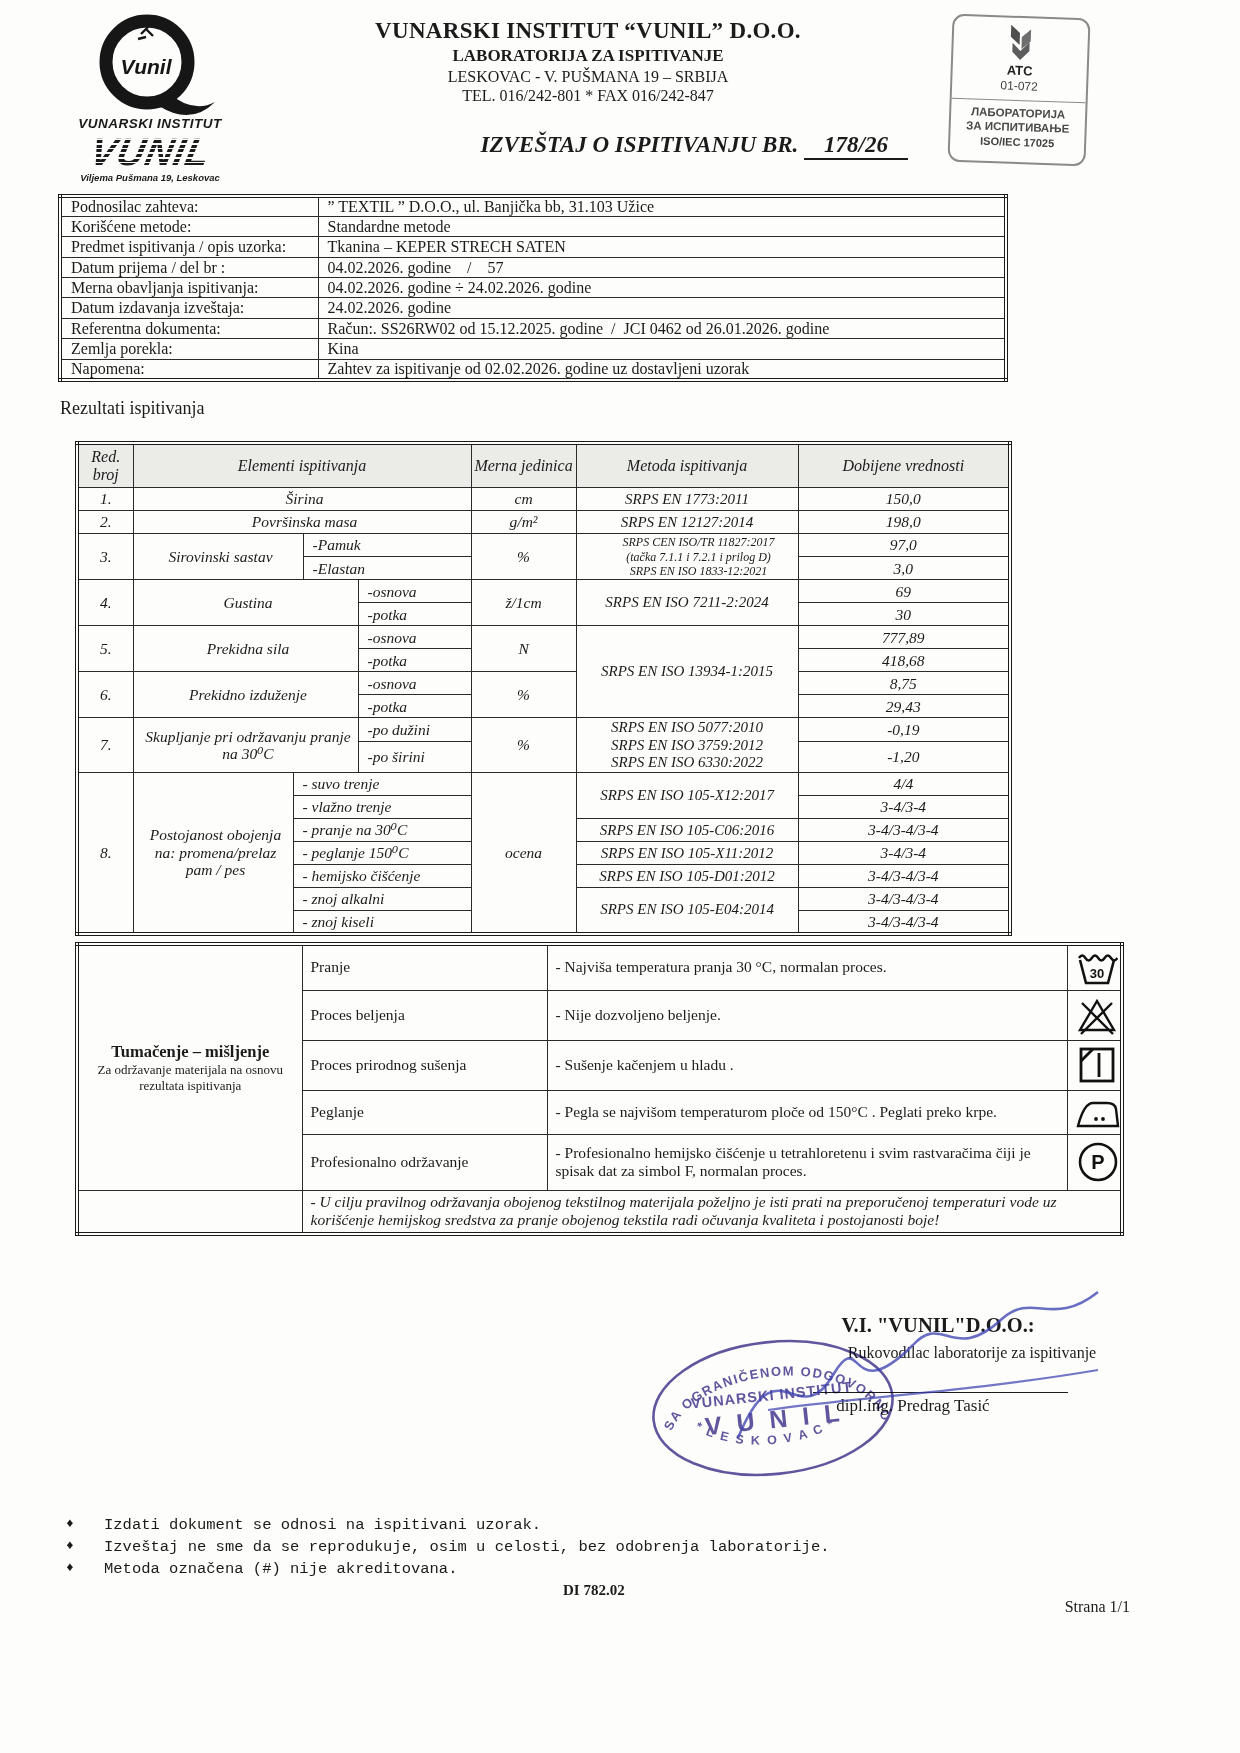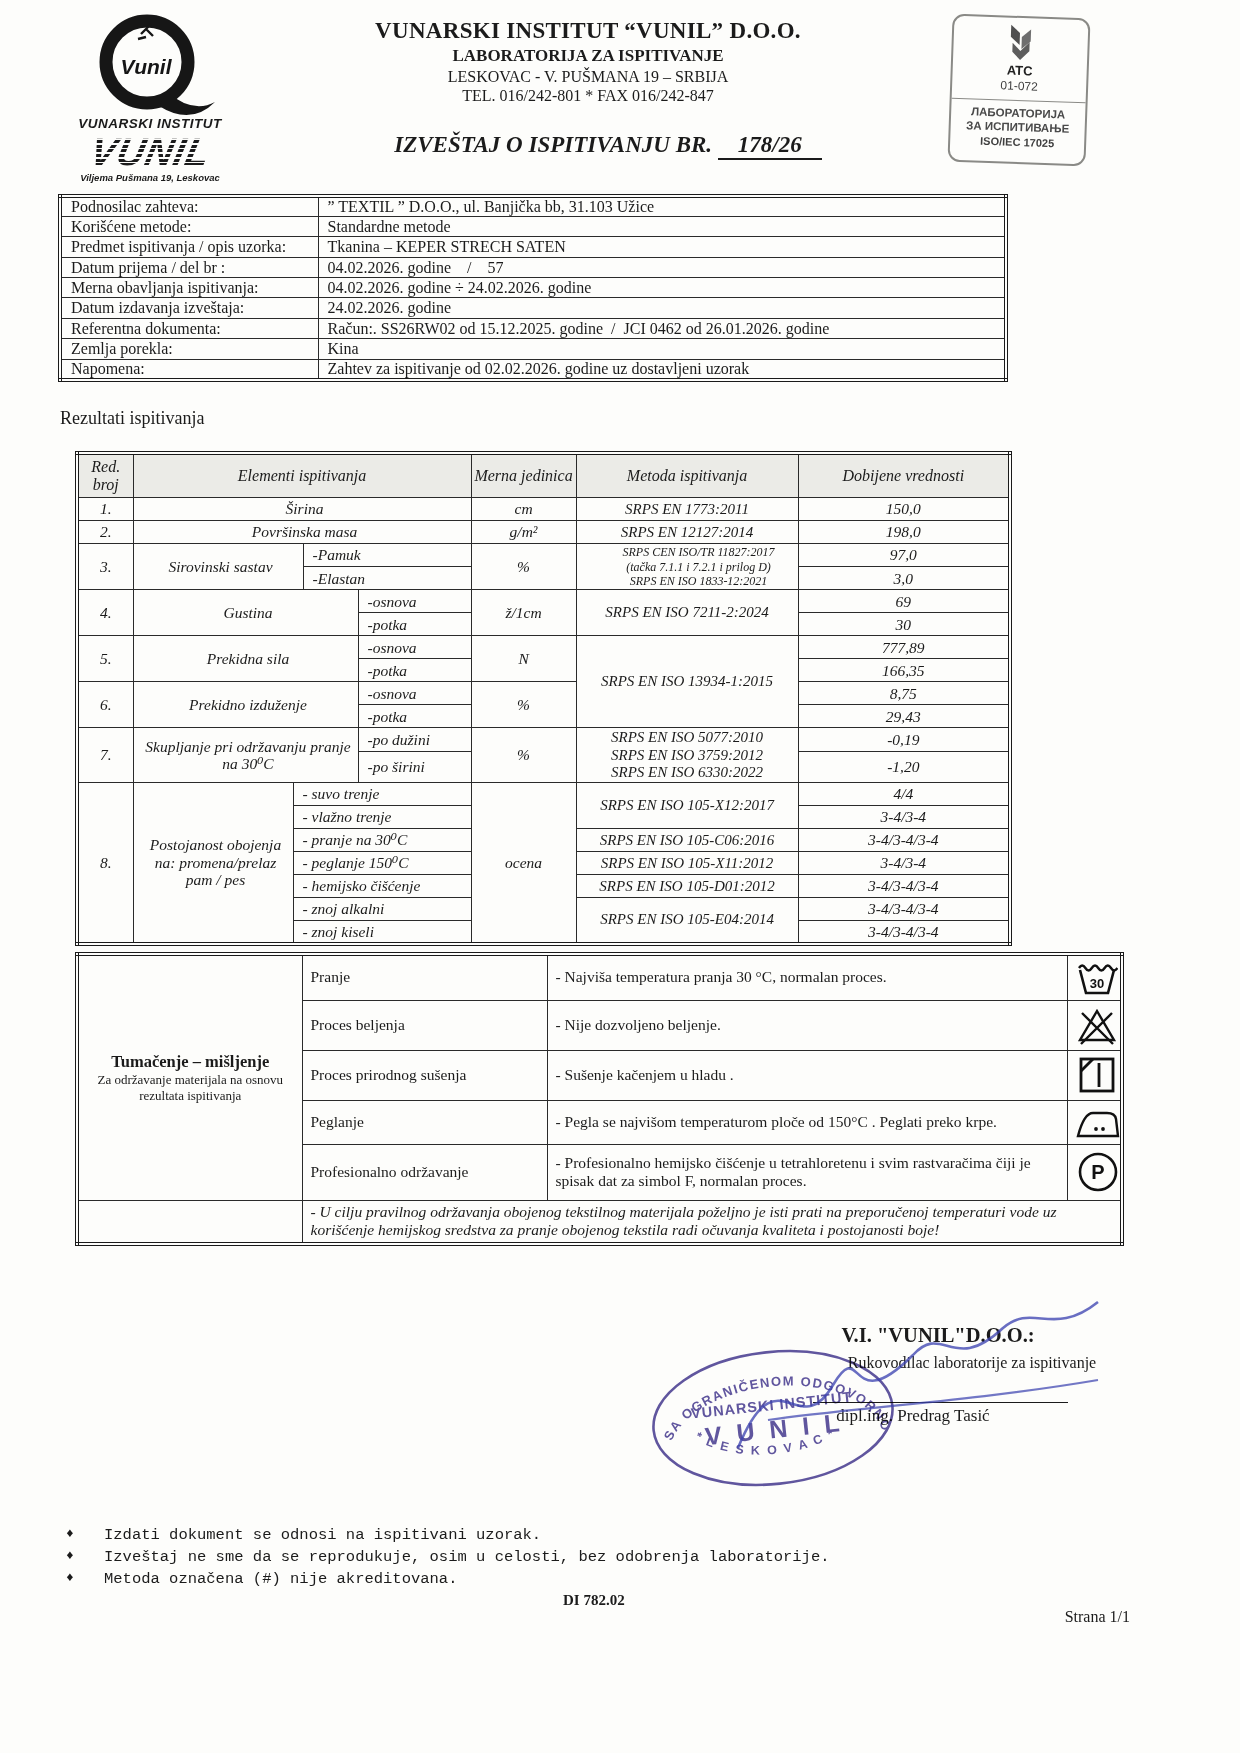--- a/index.html
+++ b/index.html
@@ -18,21 +18,21 @@
   .logo-vunil-wrap { position:relative; display:inline-block; line-height:.9; }
   .logo-vunil { display:inline-block; font:italic 900 38px "Liberation Sans",sans-serif; letter-spacing:1px; transform:skewX(-12deg); }
   .logo-vunil-wrap::after { content:""; position:absolute; inset:0;
     background:repeating-linear-gradient(180deg, rgba(255,255,255,0) 0 3px, #fdfdfb 3px 4.6px); }
   .logo-addr { font:italic 700 9.5px "Liberation Sans",sans-serif; margin-top:-2px; }
   .head-center { position:absolute; left:240px; top:8px; width:580px; text-align:center; }
   .hc-org  { font-size:23px; font-weight:700; letter-spacing:.3px; }
   .hc-lab  { font-size:17px; font-weight:700; margin-top:2px; }
   .hc-addr { font-size:16px; margin-top:2px; }
   .hc-tel  { font-size:16px; margin-top:1px; }
-  .report-title { position:absolute; left:250px; top:122px; width:600px; text-align:center;
+  .report-title { position:absolute; left:250px; top:122px; width:600px; text-align:right;
     font-size:23px; font-weight:700; font-style:italic; }
   .report-no { display:inline-block; padding:0 20px; border-bottom:2px solid #1b1b1b; }
   .badge { position:absolute; left:892px; top:6px; width:138px; height:148px;
     border:2px solid #8a8a86; border-radius:12px; transform:rotate(2deg);
     text-align:center; font-family:"Liberation Sans",sans-serif; color:#3f3f3f; padding-top:6px; }
   .badge-name { font-weight:700; font-size:13px; color:#222; margin-top:1px; }
   .badge-code { font-size:12px; margin-top:1px; }
   .badge-div  { width:100%; border-top:1.5px solid #8a8a86; margin:7px 0 5px; }
   .badge-l    { font-size:11.5px; font-weight:700; color:#4a4a4a; line-height:1.25; }
   .badge-iso  { font-size:11px; font-weight:700; margin-top:1px; }
@@ -40,21 +40,21 @@
   
   table { border-collapse:collapse; table-layout:fixed; }
   td,th { border:1px solid #2a2a2a; vertical-align:middle; overflow:hidden; }
 
   
   .info-table { width:950px; margin-top:4px; border:4px double #1a1a1a; }
   .info-table td { font-size:16px; padding:0 9px; height:20.4px; white-space:pre-wrap; line-height:1.1; }
   .info-label { width:258px; }
 
   
-  .section-title { font-size:18px; margin:26px 0 22px 2px; }
+  .section-title { font-size:18px; margin:16px 0 22px 2px; }
 
   
   .results-table { width:933px; margin-left:17px; border:4px double #1a1a1a; text-align:center;font-style:italic; }
   .results-table th { background:#ebebe7; font-weight:400; font-size:16px; line-height:1.15; padding:3px 2px; height:44px; }
   .results-table td { font-size:15.5px; line-height:1.15; padding:1px 4px; height:23px; }
   .results-table .el-name { text-align:center; padding-left:9px; }
   .results-table .el-sub  { text-align:left; padding-left:9px; }
   .results-table .method-sm { font-size:12px; line-height:1.2;padding-left:27px; }
   .results-table .method { font-size:15px; }
 
@@ -253,21 +253,21 @@
       <tr>
         <td rowspan="2">5.</td>
         <td rowspan="2" colspan="3" class="el-name">Prekidna sila</td>
         <td class="el-sub">-osnova</td>
         <td rowspan="2">N</td>
         <td rowspan="4" class="method">SRPS EN ISO 13934-1:2015</td>
         <td>777,89</td>
       </tr>
       <tr>
         <td class="el-sub">-potka</td>
-        <td>166,35</td>
+        <td>418,68</td>
       </tr>
 
       <tr>
         <td rowspan="2">6.</td>
         <td rowspan="2" colspan="3" class="el-name">Prekidno izduženje</td>
         <td class="el-sub">-osnova</td>
         <td rowspan="2">%</td>
         <td>8,75</td>
       </tr>
       <tr>

